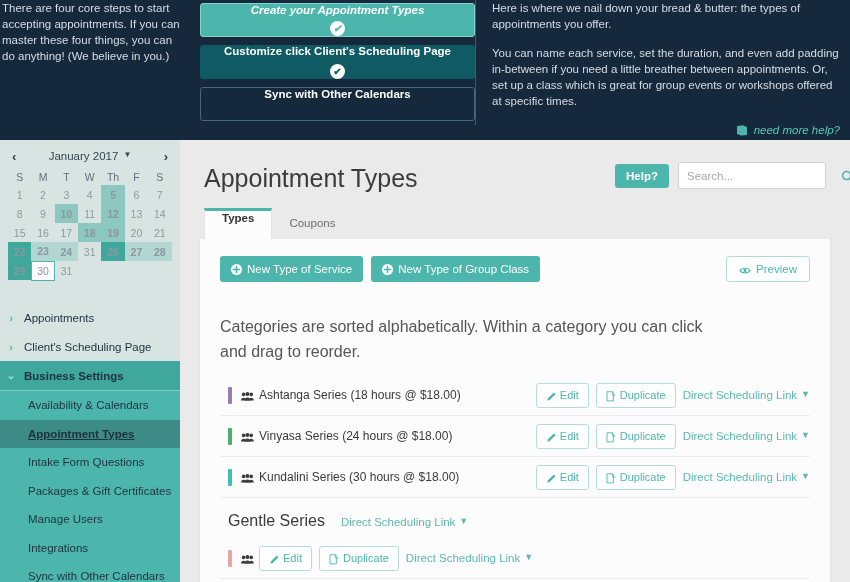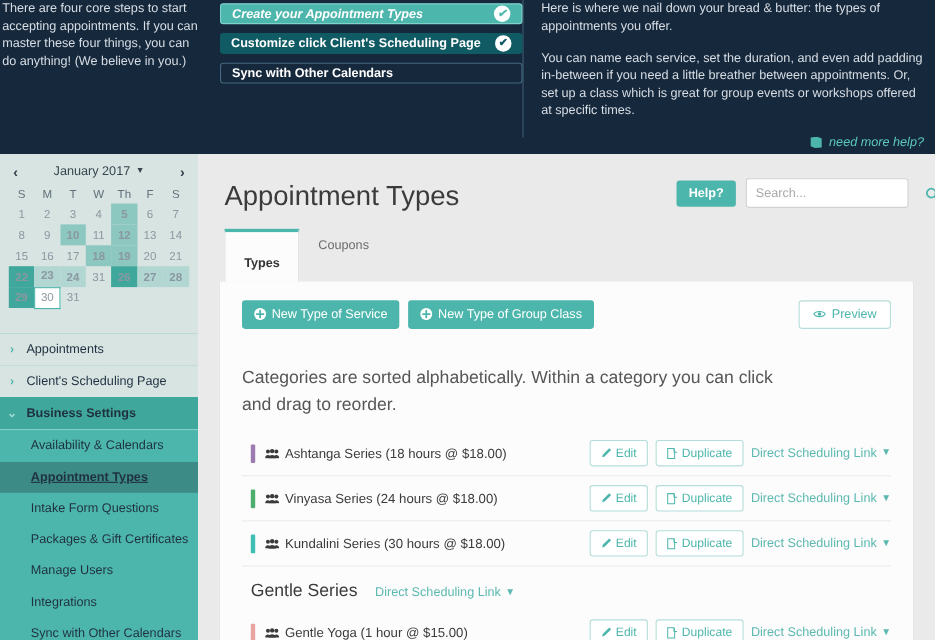--- a/index.html
+++ b/index.html
@@ -20,24 +20,25 @@
   .tb-col-left {
     width: 200px; padding: 0 14px 0 0;
     color: #d7dde4; font-size: 11.5px; line-height: 16px;
     padding-top: 0px;
   }
   .tb-col-left p { padding-left: 2px; }
   .tb-col-mid {
     width: 275px; padding-top: 3px;
   }
   .step {
-    height: 19px; border-radius: 3px; margin-bottom: 8px;
+    height: 34px; border-radius: 3px; margin-bottom: 8px;
     display: flex; align-items: center; padding: 0 10px;
     font-size: 11.5px; color: #ffffff; font-weight: bold;
     position: relative;
+    flex-direction: column;
   }
   .step .lbl { flex: 1; }
   .step.active { background: #4db6ac; border: 1px solid #7fd3cb; font-style: italic; }
   .step.done   { background: #0f5a63; }
   .step.todo   { background: transparent; border: 1px solid #43687f; font-weight: bold; }
   .check {
     width: 15px; height: 15px; border-radius: 50%;
     background: #ffffff; display: flex; align-items: center; justify-content: center;
     font-size: 10px; line-height: 1;
   }
@@ -135,21 +136,21 @@
   .mag { color: #4db6ac; font-size: 13px; }
 
   .tabs { display: flex; padding: 0 24px; margin-top: 17px; gap: 0; }
   .tab {
     font-size: 11.5px; color: #6c6c6c; padding: 9px 17px 10px 17px; cursor: pointer;
   }
   .tab.active {
     background: #fcfcfc; color: #333; font-weight: bold;
     border-top: 3px solid #4db6ac;
     border-left: 1px solid #e2e2e2; border-right: 1px solid #e2e2e2;
-    padding-top: 23px;
+    padding-top: 1px;
   }
 
   .panel {
     background: #fcfcfc; margin: 0 19px 0 19px; min-height: 340px;
     border: 1px solid #e4e4e4; border-top: none;
     padding: 17px 20px 0 20px;
   }
   .btn-row { display: flex; align-items: center; }
   .btn-primary {
     background: #4db6ac; color: #fff; border: none; border-radius: 3px;
@@ -503,21 +504,20 @@
             </span>
           </div>
           <div class="row">
             <span class="swatch" style="background:#e8a3a3"></span>
             <span class="grp-ico"><svg class="ico-svg" width="13" height="9" viewBox="0 0 15 10" fill="#3b3b3b">
                 <circle cx="3" cy="2.6" r="2.1"></circle>
                 <circle cx="11.8" cy="2.6" r="2.1"></circle>
                 <circle cx="7.4" cy="2.2" r="2.3"></circle>
                 <path d="M0 9.6c0-2 1.4-3.2 3-3.2s3 1.2 3 3.2zM8.8 9.6c0-2 1.4-3.2 3-3.2s3 1.2 3 3.2zM3.6 10c0-2.3 1.7-3.8 3.8-3.8S11.2 7.7 11.2 10z"></path>
               </svg></span>
-            <span class="row-label">Gentle Yoga (1 hour @ $15.00)</span>
             <span class="row-actions">
               <button class="mini-btn">
                 <span><svg class="ico-svg" width="10" height="10" viewBox="0 0 12 12" fill="#4db6ac">
                     <path d="M9.4 0.6 L11.4 2.6 L4.4 9.6 L1.6 10.4 L2.4 7.6 Z"></path>
                   </svg></span>
                 <span>Edit</span>
               </button>
               <button class="mini-btn">
                 <span><svg class="ico-svg" width="10" height="11" viewBox="0 0 12 13" fill="none" stroke="#4db6ac" stroke-width="1.1">
                     <path d="M8 0.8H1.2v11H8.8V4.6z"></path>

